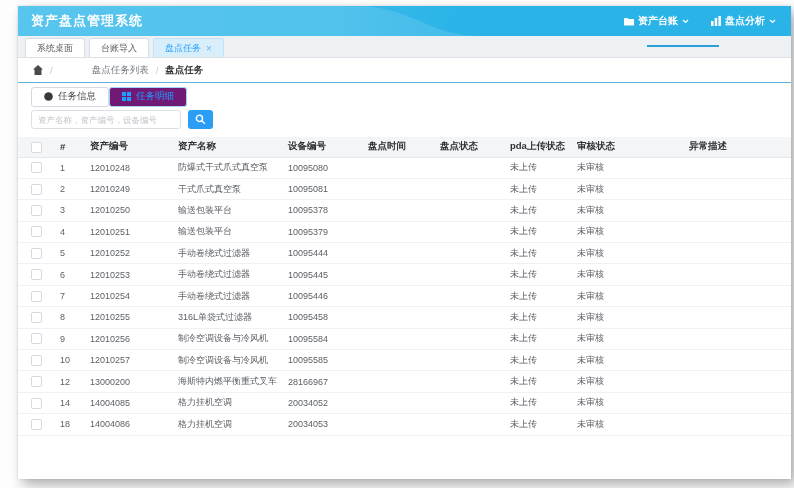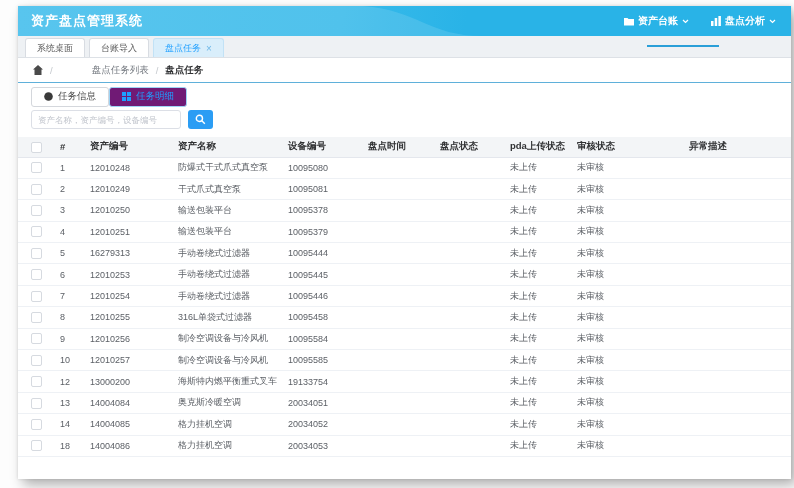--- a/index.html
+++ b/index.html
@@ -223,21 +223,21 @@
             <td>10095379</td>
             <td></td>
             <td></td>
             <td>未上传</td>
             <td>未审核</td>
             <td></td>
           </tr>
           <tr>
             <td><span class="cb"></span></td>
             <td>5</td>
-            <td>16279313</td>
+            <td>12010252</td>
             <td>手动卷绕式过滤器</td>
             <td>10095444</td>
             <td></td>
             <td></td>
             <td>未上传</td>
             <td>未审核</td>
             <td></td>
           </tr>
           <tr>
             <td><span class="cb"></span></td>
@@ -297,33 +297,21 @@
             <td></td>
             <td>未上传</td>
             <td>未审核</td>
             <td></td>
           </tr>
           <tr>
             <td><span class="cb"></span></td>
             <td>12</td>
             <td>13000200</td>
             <td>海斯特内燃平衡重式叉车</td>
-            <td>19133754</td>
-            <td></td>
-            <td></td>
-            <td>未上传</td>
-            <td>未审核</td>
-            <td></td>
-          </tr>
-          <tr>
-            <td><span class="cb"></span></td>
-            <td>13</td>
-            <td>14004084</td>
-            <td>奥克斯冷暖空调</td>
-            <td>20034051</td>
+            <td>28166967</td>
             <td></td>
             <td></td>
             <td>未上传</td>
             <td>未审核</td>
             <td></td>
           </tr>
           <tr>
             <td><span class="cb"></span></td>
             <td>14</td>
             <td>14004085</td>

